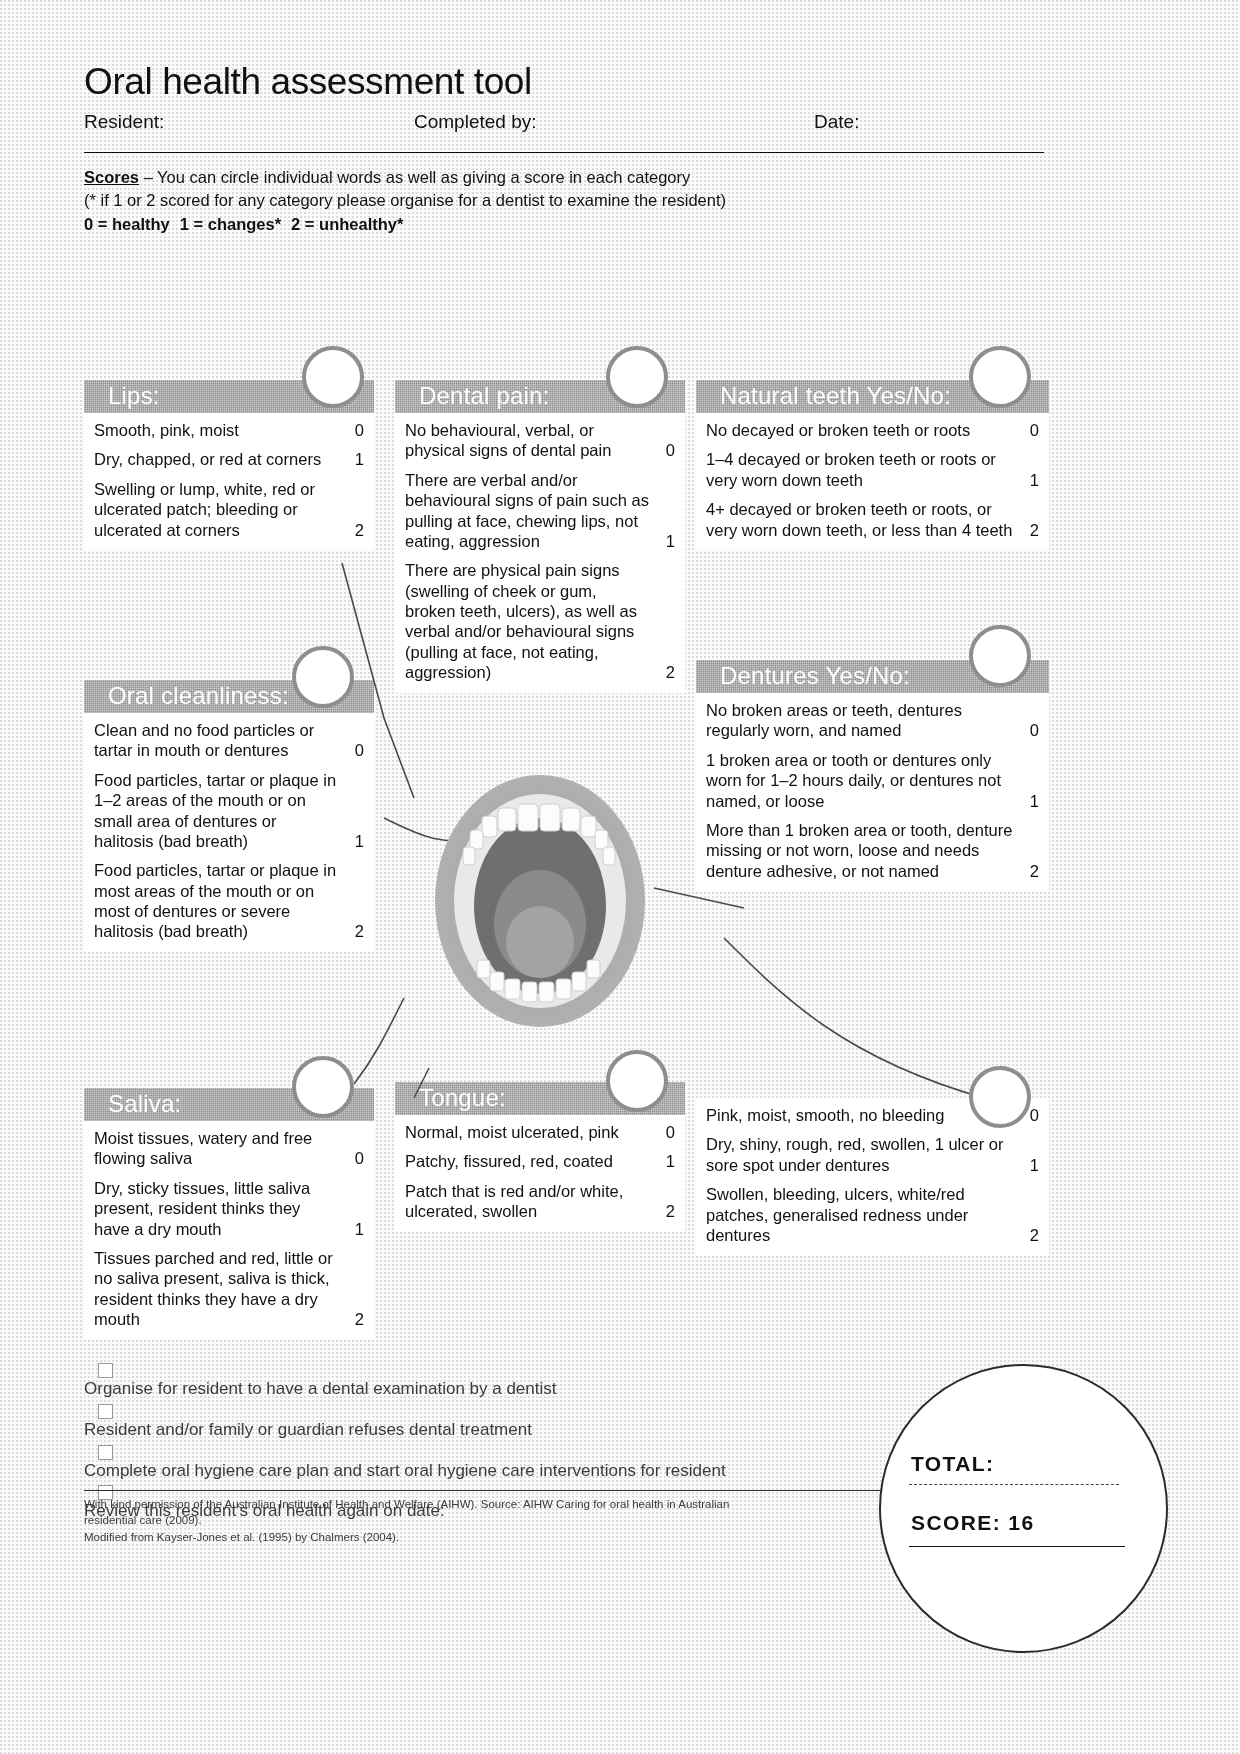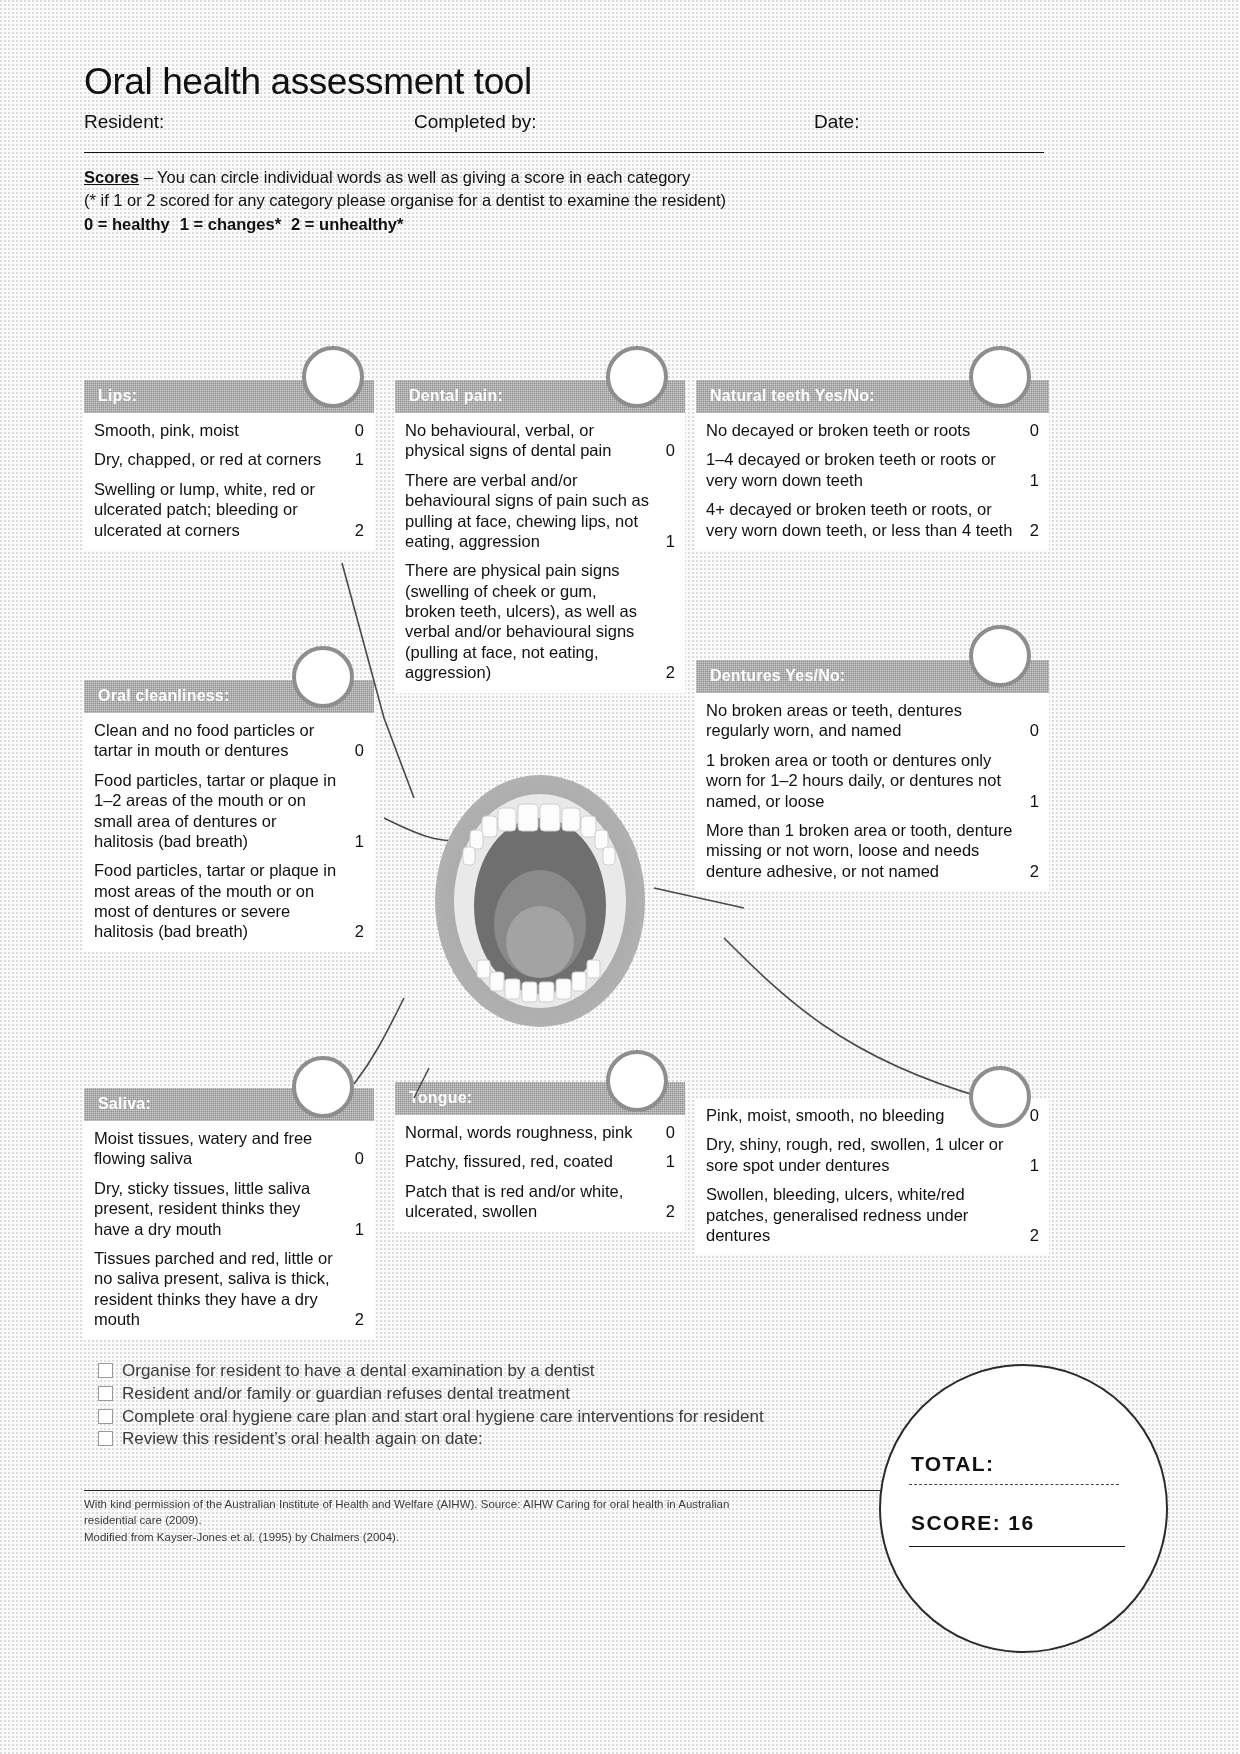--- a/index.html
+++ b/index.html
@@ -44,22 +44,22 @@
   .scoreline3 .sep{display:inline-block;width:10px;}
 
   
   .board{position:absolute;left:0;top:236px;width:976px;height:1060px;}
   .card{position:absolute;background:#ffffff;box-shadow:0 0 0 0px transparent;}
   .card .hd{
     background-color:#8f8f8f;
     background-image:
       repeating-linear-gradient(0deg, rgba(255,255,255,.30) 0 1px, rgba(0,0,0,0) 1px 2px),
       repeating-linear-gradient(90deg, rgba(255,255,255,.30) 0 1px, rgba(0,0,0,0) 1px 2px);
-    color:#ffffff;font-size:16px;font-weight:bold;
-    padding:5px 10px 6px 14px;letter-spacing:0.2px;
+    color:#ffffff;font-size:24px;font-weight:normal;
+    padding:5px 10px 6px 24px;letter-spacing:0.2px;
     height:22px;line-height:22px;box-sizing:content-box;
   }
   .card .body{padding:7px 10px 8px 10px;}
   .opt{
     display:flex;align-items:flex-end;
     font-size:16.5px;line-height:1.235;color:#111;
     margin-bottom:9px;
   }
   .opt:last-child{margin-bottom:2px;}
   .opt .txt{flex:1;padding-right:8px;}
@@ -76,21 +76,21 @@
 
   
   .mouth{position:absolute;left:346px;top:476px;width:220px;height:255px;z-index:2;}
 
   
   .checkbox-area{
     position:absolute;left:0;top:1298px;width:976px;height:130px;
   }
   .chk-row{
     display:flex;align-items:flex-start;font-size:17px;color:#3b3b3b;
-    line-height:1.28;margin-bottom:1px;
+    line-height:1.28;margin-bottom:1px;flex-direction:column;
   }
   .chk{
     width:13px;height:13px;background:#ffffff;
     border:1px solid #9a9a9a;margin:3px 9px 0 14px;flex:none;
   }
   .chk-row .lbl{flex:1;}
   .rule-bottom{
     position:absolute;left:0;top:1428px;width:976px;
     border-top:1.3px solid #2b2b2b;
   }
@@ -270,21 +270,21 @@
           <div class="sc">2</div>
         </div>
       </div>
     </div>
     <div class="bubble" style="left:522px;top:48px;"></div>
 
     <div class="card" style="left:311px;top:784px;width:290px;">
       <div class="hd">Tongue:</div>
       <div class="body">
         <div class="opt">
-          <div class="txt">Normal, words roughness, pink</div>
+          <div class="txt">Normal, moist ulcerated, pink</div>
           <div class="sc">0</div>
         </div>
         <div class="opt">
           <div class="txt">Patchy, fissured, red, coated</div>
           <div class="sc">1</div>
         </div>
         <div class="opt">
           <div class="txt">Patch that is red and/or white, ulcerated, swollen</div>
           <div class="sc">2</div>
         </div>

